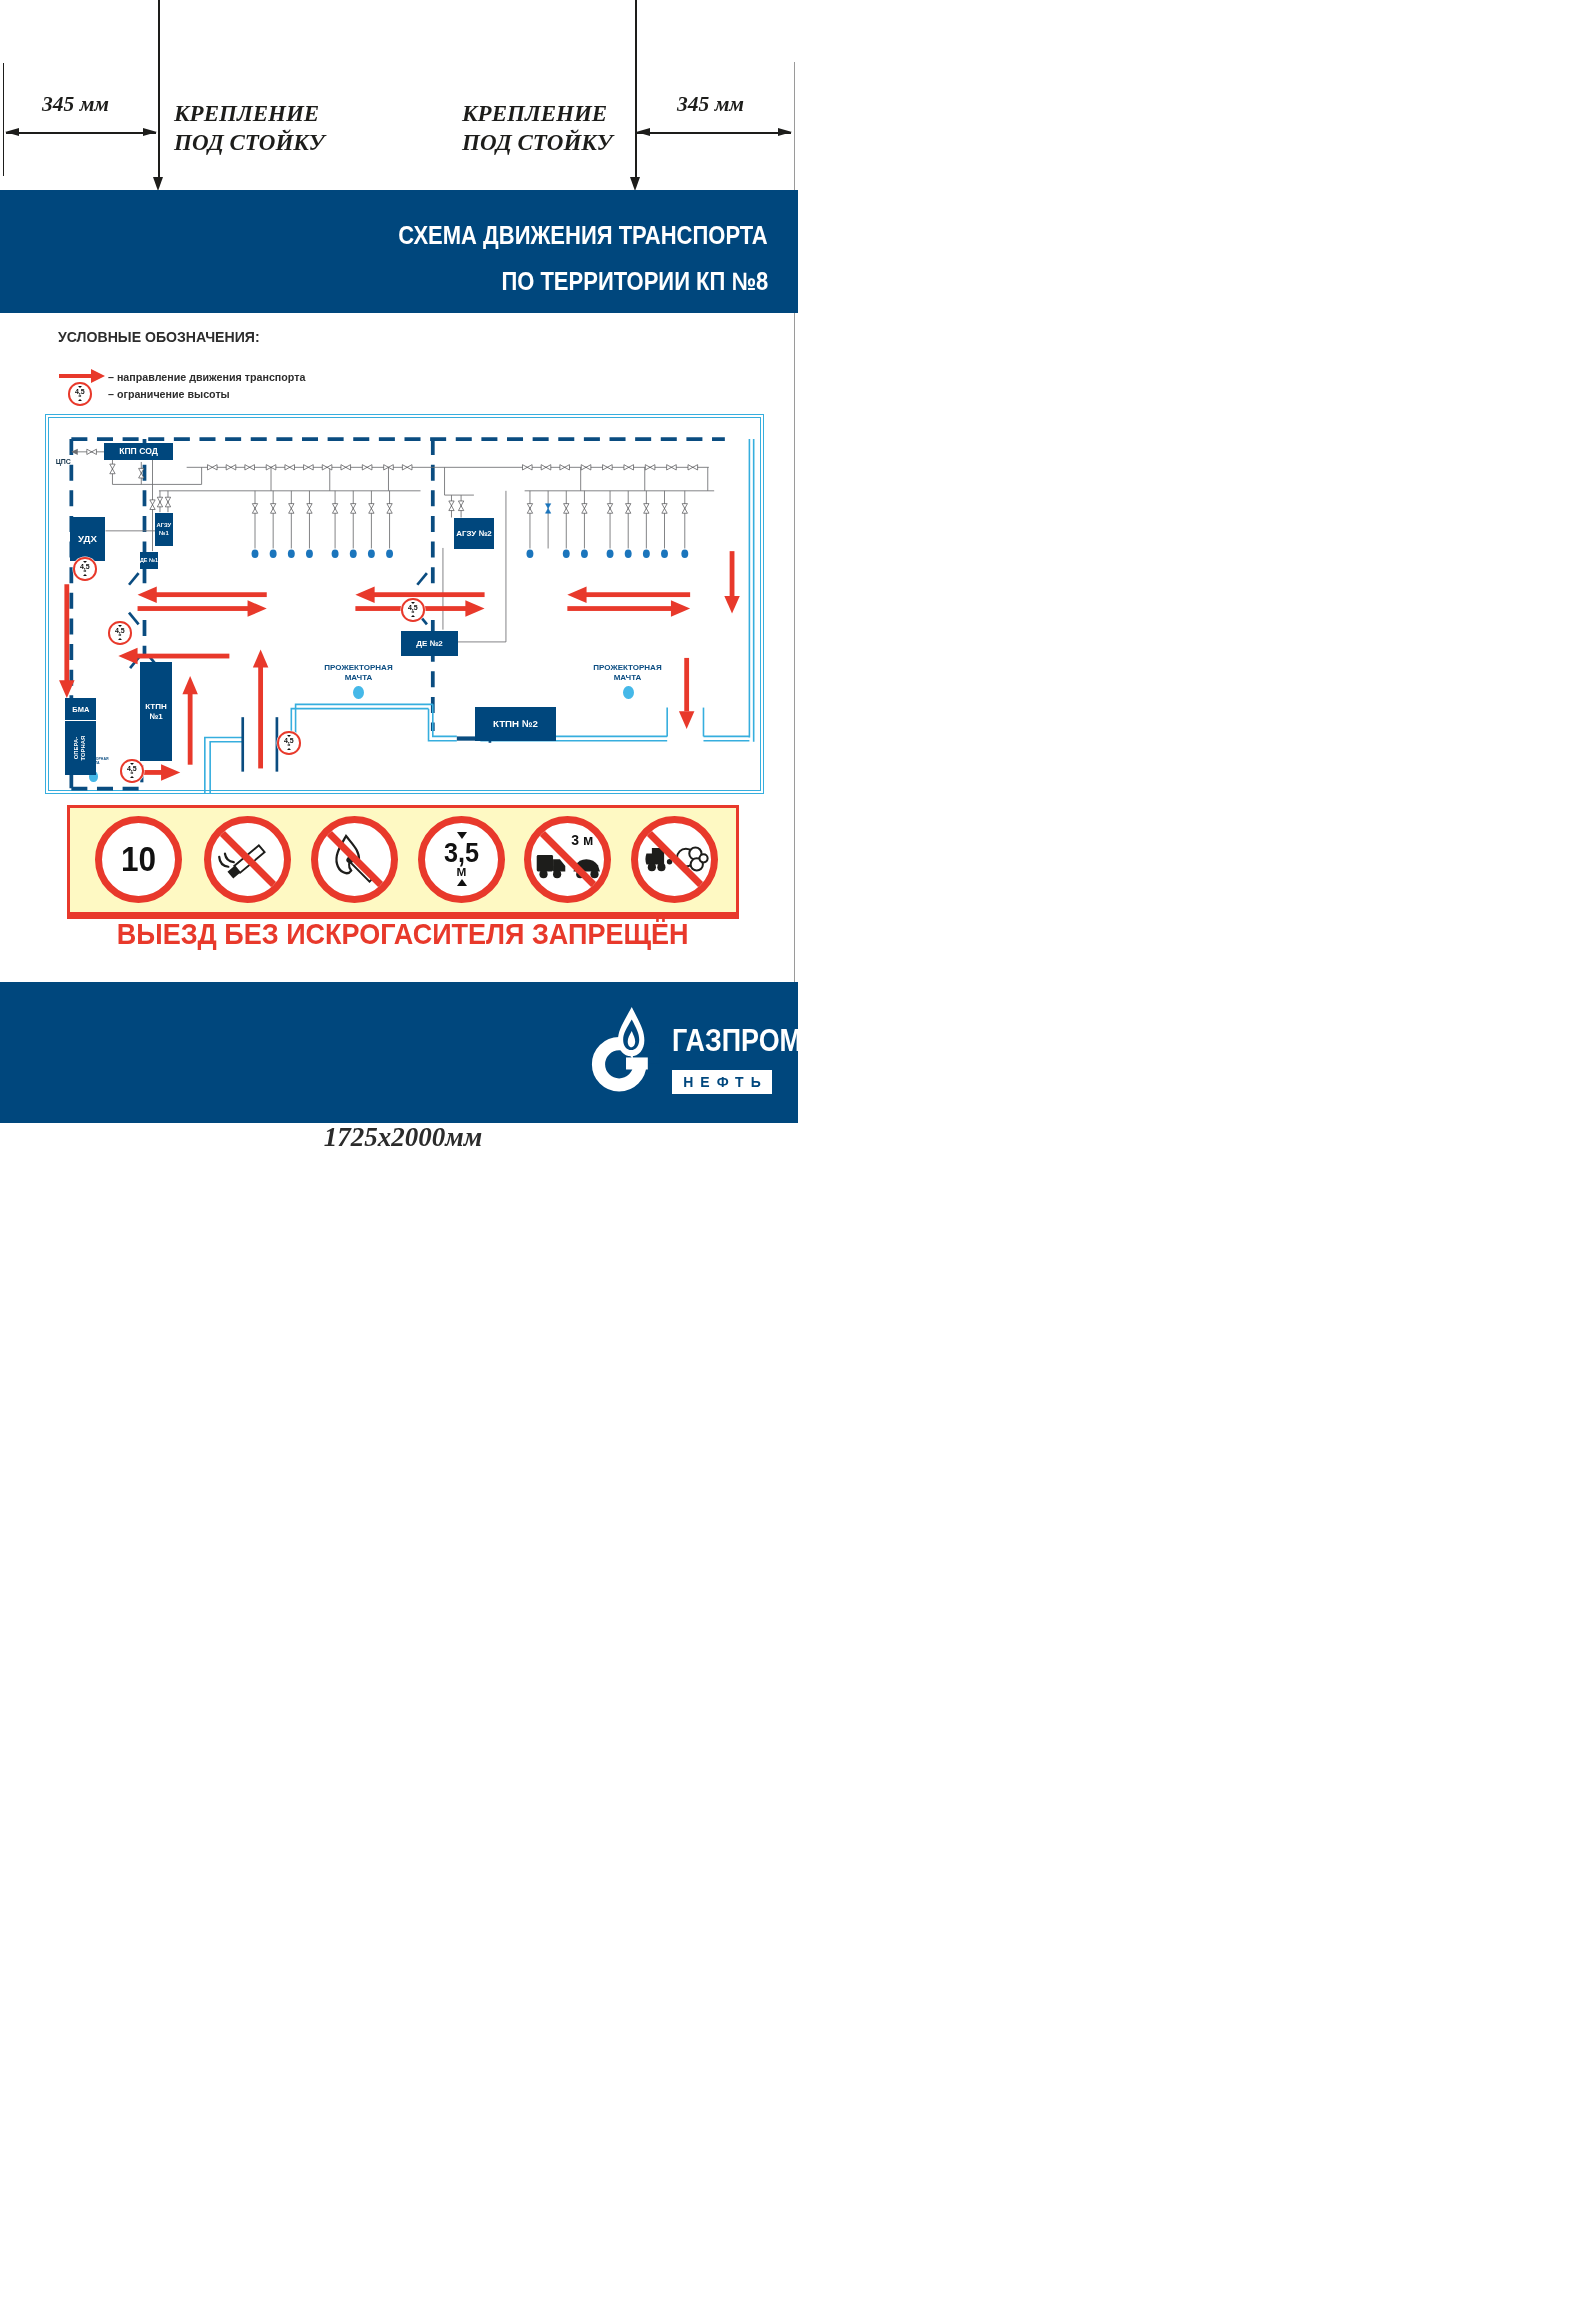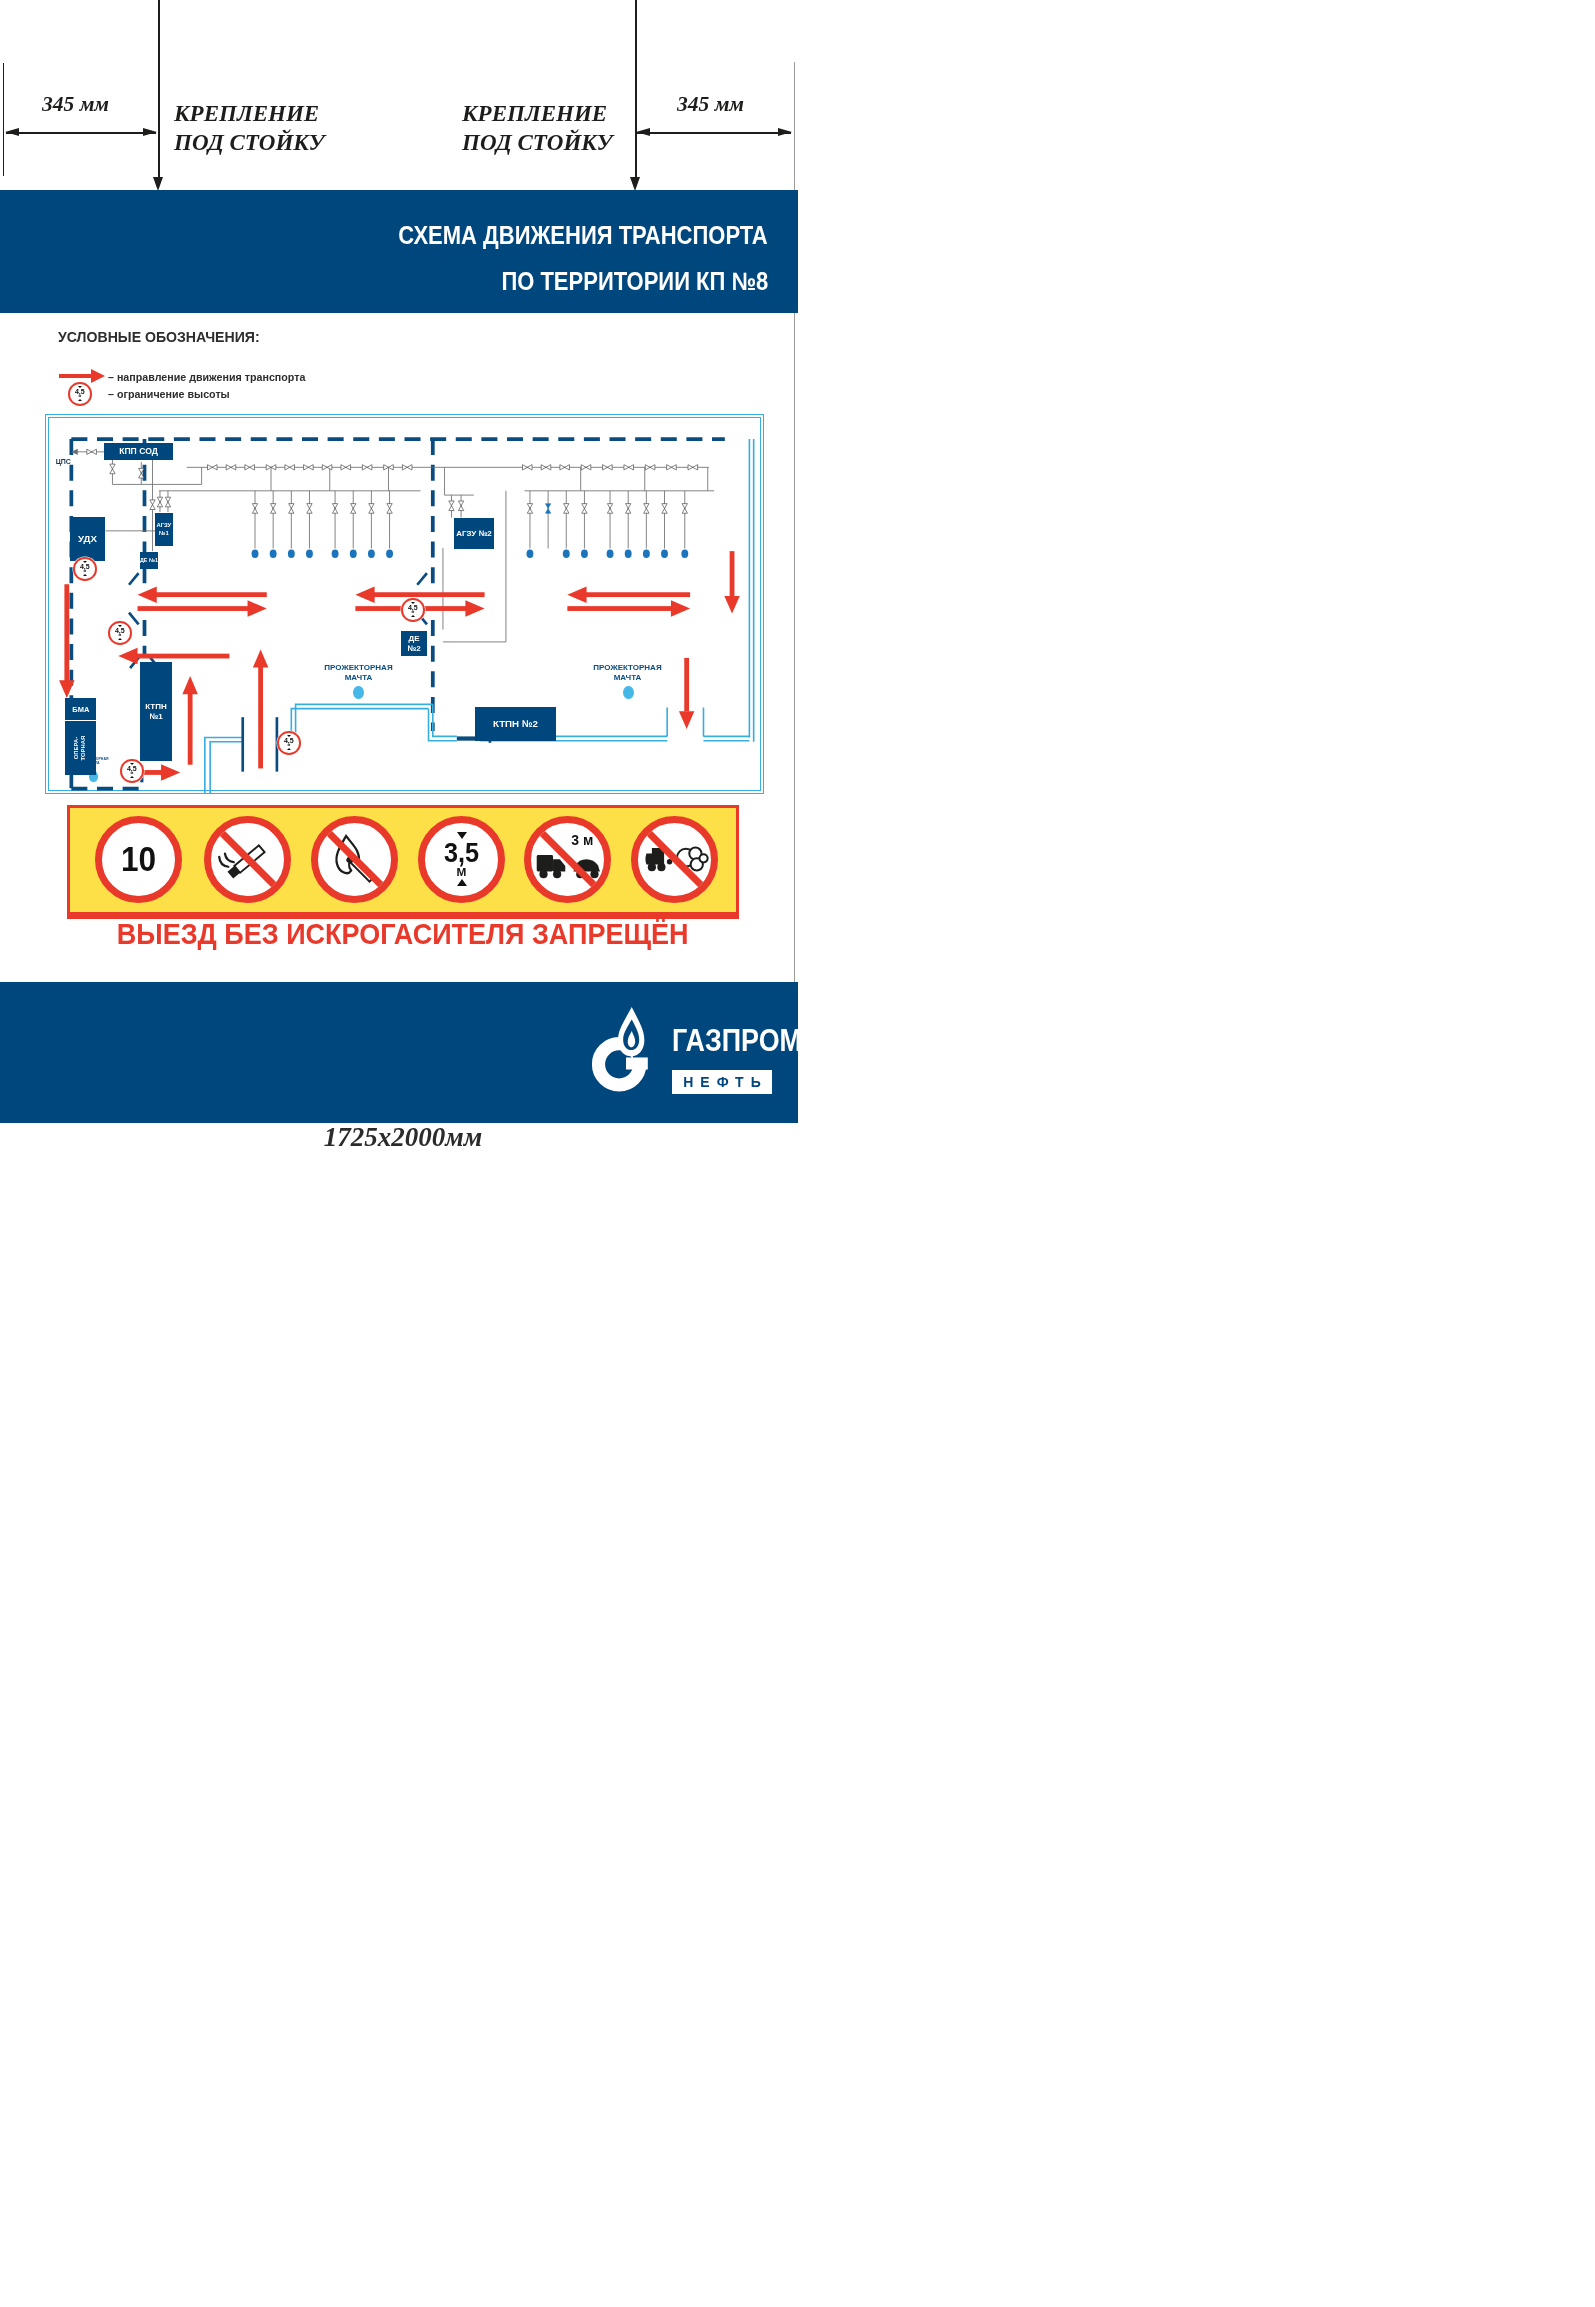--- a/index.html
+++ b/index.html
@@ -44,21 +44,21 @@
   .scheme{position:absolute;left:45px;top:414px;width:719px;height:380px;border:1.6px solid var(--lb);background:#fff}
   .scheme-inner{position:absolute;inset:2.1px;border:1.1px solid var(--lb);pointer-events:none}
   .scheme svg.gfx{position:absolute;left:0;top:0;width:100%;height:100%}
   .navybox{position:absolute;background:var(--navy);color:#fff;font-weight:bold;display:flex;flex-direction:column;align-items:center;justify-content:center;text-align:center;line-height:1.2;z-index:5}
   .slabel{position:absolute;color:#0b4d82;font-weight:bold;text-align:center;line-height:1.2;z-index:4}
   .dot{position:absolute;border-radius:50%;background:var(--mast);z-index:4}
   .cps{position:absolute;color:#17364d;font-weight:bold;font-size:7px;z-index:4}
   .rot{transform:rotate(-90deg)}
 
   
-  .panel{position:absolute;left:67px;top:805px;width:672px;height:114px;background:#fde047;border:3.2px solid var(--red);border-bottom-width:7.5px}
+  .panel{position:absolute;left:67px;top:805px;width:672px;height:114px;background:#fef9c3;border:3.2px solid var(--red);border-bottom-width:7.5px}
   .psign{position:absolute;top:7.5px;width:87px;height:87px;border-radius:50%;border:7px solid var(--red);background:#fff;display:flex;align-items:center;justify-content:center;overflow:hidden}
   .psign .slash{position:absolute;left:50%;top:50%;width:7px;height:80px;background:var(--red);transform:translate(-50%,-50%) rotate(-45deg);z-index:3}
   .psign .num{font-size:35px;font-weight:bold;color:#111;transform:scaleX(.9)}
   .p35{display:flex;flex-direction:column;align-items:center;line-height:1}
   .p35 .tri{width:0;height:0;border-left:5.9px solid transparent;border-right:5.9px solid transparent}
   .p35 .td{border-top:7px solid #111}
   .p35 .tu{border-bottom:7px solid #111}
   .p35 .v{font-size:28px;font-weight:bold;color:#111;transform:scaleX(.9)}
   .p35 .u{font-size:11.8px;font-weight:bold;color:#111;margin:0.5px 0}
   .gap3{position:absolute;top:9.7px;right:10.7px;font-size:14px;font-weight:bold;color:#111;z-index:2}
@@ -319,21 +319,21 @@
     <div class="navybox" style="left:109px;top:98px;width:17.7px;height:33px;font-size:5.9px">
       <span>АГЗУ</span>
         <span>№1</span>
     </div>
     <div class="navybox" style="left:94px;top:137px;width:18px;height:16.6px;font-size:5.4px">
         <span>ДЕ №1</span>
       </div>
     <div class="navybox" style="left:408px;top:103px;width:40px;height:31px;font-size:8px">
         <span>АГЗУ №2</span>
       </div>
-    <div class="navybox" style="left:355px;top:216px;width:26px;height:25px;font-size:8px">
+    <div class="navybox" style="left:355px;top:216px;width:57px;height:25px;font-size:8px">
         <span>ДЕ №2</span>
       </div>
     <div class="navybox" style="left:19.3px;top:283px;width:31px;height:22px;font-size:7.5px">
         <span>БМА</span>
       </div>
     <div class="navybox" style="left:19.3px;top:306px;width:31px;height:54px;font-size:5.9px">
       <span class="rot" style="white-space:nowrap">
         <span>ОПЕРА-</span><br>
         <span>ТОРНАЯ</span>
       </span>

